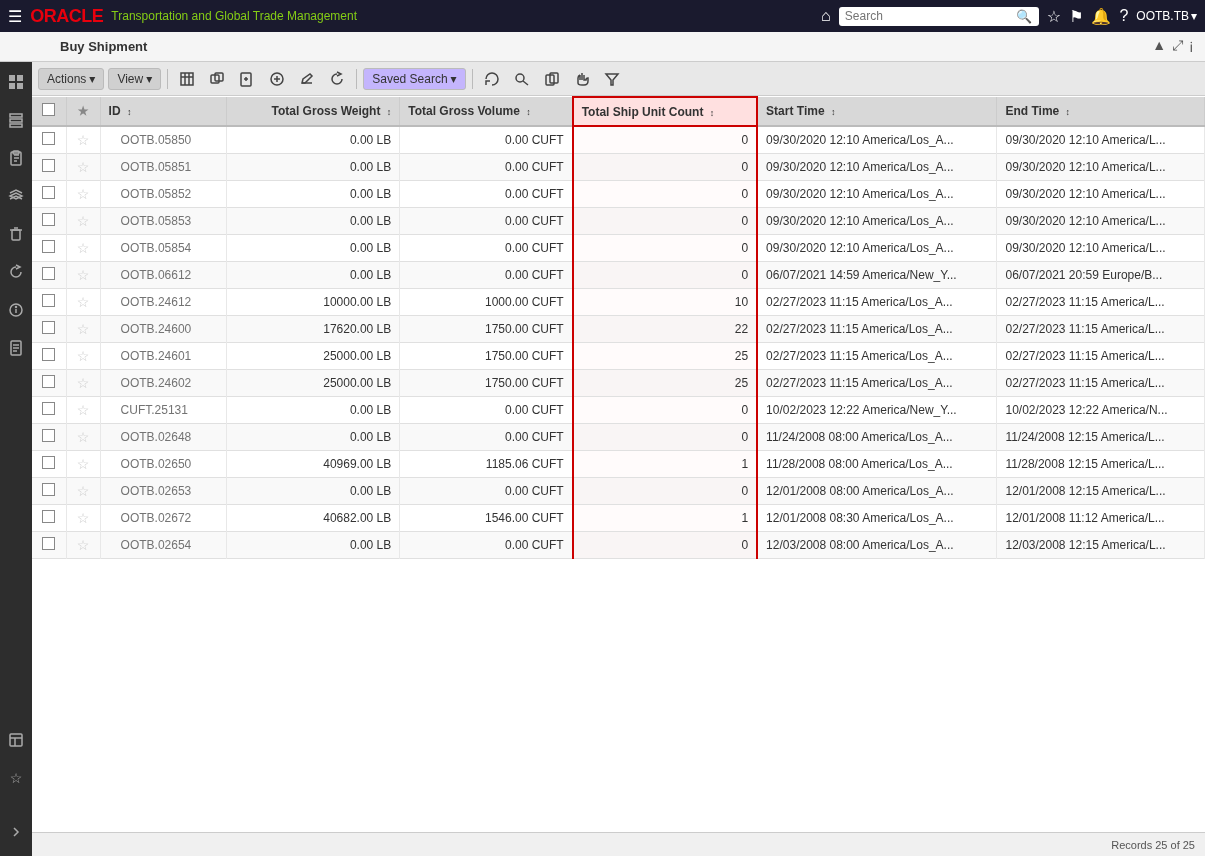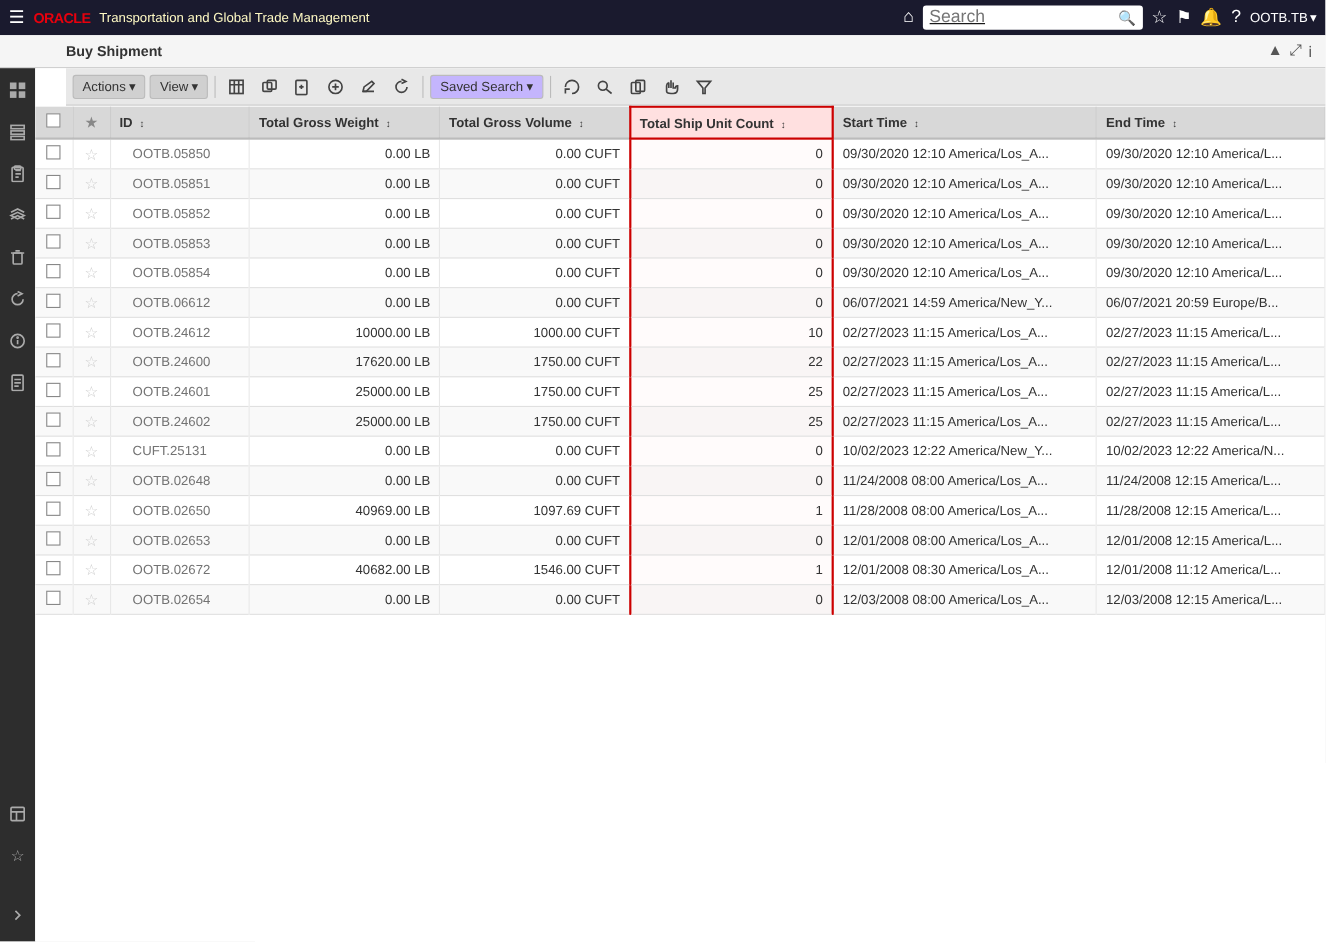--- a/index.html
+++ b/index.html
@@ -16,44 +16,43 @@
       gap: 8px;
     }
     .top-nav .hamburger {
       font-size: 16px;
       cursor: pointer;
       color: white;
     }
     .top-nav .oracle-logo {
       color: #e8000d;
       font-weight: bold;
-      font-size: 13px;
+      font-size: 18px;
       letter-spacing: -0.5px;
     }
     .top-nav .app-title {
-      color: #fef9c3;
+      color: #84cc16;
       font-size: 12px;
     }
     .top-nav .spacer { flex: 1; }
     .top-nav .home-icon { color: white; font-size: 16px; cursor: pointer; }
     .search-bar {
       background: white;
       border-radius: 3px;
       display: flex;
       align-items: center;
       padding: 2px 6px;
       width: 200px;
       gap: 4px;
     }
     .search-bar input {
       border: none;
       outline: none;
-      font-size: 16px;
+      font-size: 12px;
       width: 100%;
-      text-decoration: underline;
     }
     .search-bar .search-icon { color: #666; font-size: 13px; }
     .top-nav .nav-icons {
       display: flex;
       gap: 8px;
       align-items: center;
       color: white;
       font-size: 16px;
     }
     .top-nav .user-info {
@@ -126,21 +125,20 @@
 
     
     .toolbar {
       background: #e8e8e8;
       border-bottom: 1px solid #ccc;
       height: 34px;
       display: flex;
       align-items: center;
       padding: 0 6px;
       gap: 4px;
-      margin-left: 28px;
     }
     .toolbar-btn {
       background: #d0d0d0;
       border: 1px solid #bbb;
       border-radius: 3px;
       padding: 3px 8px;
       font-size: 12px;
       cursor: pointer;
       display: flex;
       align-items: center;
@@ -197,21 +195,21 @@
       font-weight: bold;
       color: #333;
       border-right: 1px solid #ccc;
       white-space: nowrap;
       cursor: pointer;
       user-select: none;
     }
     .th-checkbox { width: 28px; text-align: center; }
     .th-star { width: 28px; text-align: center; }
     .th-id { width: 110px; }
-    .th-gross-weight { width: 150px; }
+    .th-gross-weight { width: 150px; text-align: right; }
     .th-gross-volume { width: 150px; }
     .th-ship-unit-count {
       width: 160px;
       background: #ffe0e0 !important;
       border: 2px solid #cc0000 !important;
     }
     .th-start-time { width: 180px; }
     .th-end-time { width: 180px; }
 
     tbody tr {
@@ -698,21 +696,21 @@
       <td class="td-checkbox">
         <div class="cb"></div>
       </td>
       <td class="td-star">
         <span class="star-empty">☆</span>
       </td>
       <td class="td-id">
         <a href="#">OOTB.02650</a>
       </td>
       <td class="td-number">40969.00 LB</td>
-      <td class="td-number">1097.69 CUFT</td>
+      <td class="td-number">1185.06 CUFT</td>
       <td class="td-ship-count">1</td>
       <td>11/28/2008 08:00 America/Los_A...</td>
       <td>11/28/2008 12:15 America/L...</td>
     </tr>
             <tr>
       <td class="td-checkbox">
         <div class="cb"></div>
       </td>
       <td class="td-star">
         <span class="star-empty">☆</span>
@@ -755,15 +753,18 @@
       <td class="td-number">0.00 LB</td>
       <td class="td-number">0.00 CUFT</td>
       <td class="td-ship-count">0</td>
       <td>12/03/2008 08:00 America/Los_A...</td>
       <td>12/03/2008 12:15 America/L...</td>
     </tr>
           </tbody>
       </table>
     </div>
 
+    <div class="status-bar">
+      <span>Records 25 of 25</span>
+    </div>
 
   </div>
 </div>
 
 </body></html>

